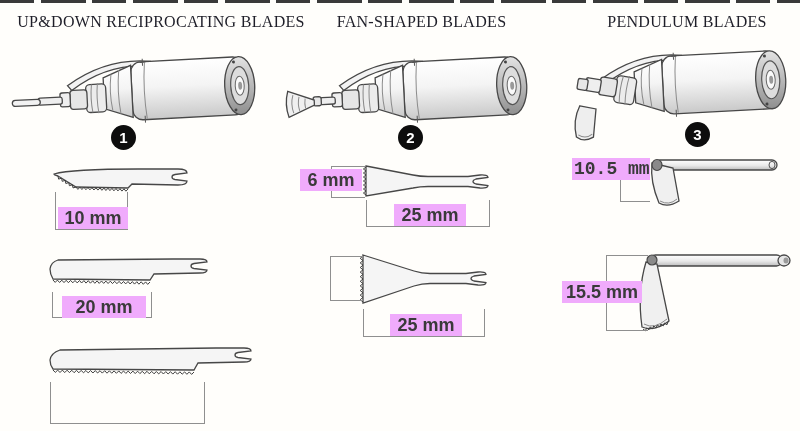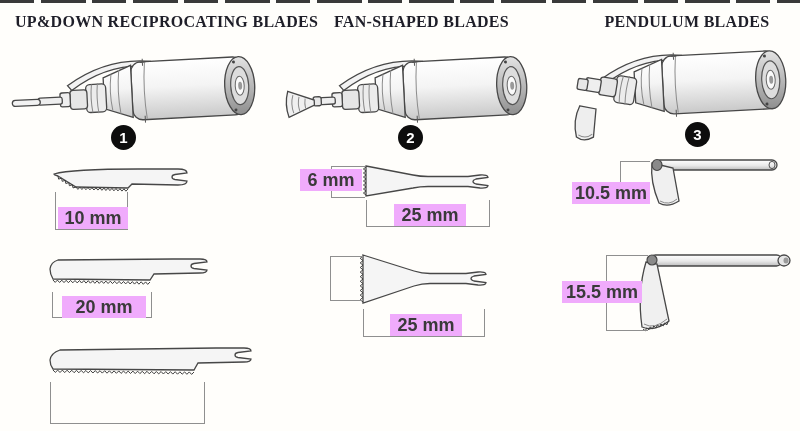--- a/index.html
+++ b/index.html
@@ -6,21 +6,21 @@
   #stage{
     position:relative;width:800px;height:431px;background:#fffefb;
     font-family:"Liberation Sans",sans-serif;overflow:hidden;
   }
   #top-strip{
     position:absolute;left:0;top:0;width:800px;height:3px;
     background:repeating-linear-gradient(90deg,#3a3a3a 0 34px,rgba(58,58,58,0) 34px 41px,#3a3a3a 41px 86px,rgba(58,58,58,0) 86px 92px);
   }
   .col-title{
     position:absolute;top:12px;height:20px;line-height:20px;
-    font-family:"Liberation Serif",serif;font-weight:700;font-size:16px;
+    font-family:"Liberation Serif",serif;font-weight:400;font-size:16px;
     color:#1e1e28;letter-spacing:.3px;text-align:center;white-space:nowrap;
   }
   .badge{
     position:absolute;width:25px;height:25px;border-radius:50%;
     background:#0d0d0d;color:#ffffff;display:flex;align-items:center;justify-content:center;
     font-size:15px;font-weight:700;
   }
   .bk{position:absolute;box-sizing:border-box;}
   .bk-u{border-left:1.4px solid #8f8f8f;border-right:1.4px solid #8f8f8f;border-bottom:1.4px solid #8f8f8f;}
   .bk-c{border-left:1.4px solid #8f8f8f;border-top:1.4px solid #8f8f8f;border-bottom:1.4px solid #8f8f8f;}
@@ -179,21 +179,21 @@
   <div class="badge" style="left:685px;top:122px;">3</div>
 
   <svg style="left:640px;top:154px;" width="145" height="56" viewBox="0 0 145 56">
     <rect class="outl" x="15" y="6" width="122" height="10" rx="5" fill="url(#grod)"></rect>
     <ellipse cx="132" cy="11" rx="3" ry="3.6" fill="none" stroke="#555" stroke-width="1"></ellipse>
     <path class="outl" d="M12,9 L33,14 L39,47 Q28,54 19,49 Q10,28 12,9 Z" fill="#f0f0f0"></path>
     <path d="M20,47 Q29,52 37,45" class="ln" stroke="#666"></path>
     <ellipse cx="17" cy="11" rx="5" ry="5.5" fill="#8a8a8a" stroke="#474747" stroke-width="1.2"></ellipse>
   </svg>
   <div class="bk bk-c" style="left:620px;top:161px;width:30px;height:41px;"></div>
-  <div class="mlabel" style="left:572px;top:182px;width:74px;">10.5 mm</div>
+  <div class="mlabel" style="left:572px;top:158px;width:74px;font-family:Liberation Mono, monospace;">10.5 mm</div>
 
   <svg style="left:638px;top:252px;" width="158" height="84" viewBox="0 0 158 84">
     <rect class="outl" x="12" y="3" width="132" height="11" rx="5.5" fill="url(#grod)"></rect>
     <ellipse class="outl" cx="146" cy="8.5" rx="6" ry="5.5" fill="#e6e6e6"></ellipse>
     <ellipse cx="148" cy="8.5" rx="2.5" ry="3" fill="#9a9a9a"></ellipse>
     <path class="outl" d="M8,10 L19,12 L31,69 Q17,80 4,75 Q-1,40 8,10 Z" fill="#f0f0f0"></path>
     <path d="M6,72 Q16,78 29,67" class="ln" stroke="#666"></path>
     <path fill="none" stroke="#3f3f3f" stroke-width="1" d="M5 77 L7.4 78.8 L8.6 76.0 L11.0 77.8 L12.1 75.0 L14.6 76.8 L15.7 74.0 L18.1 75.8 L19.3 73.0 L21.7 74.8 L22.9 72.0 L25.3 73.8 L26.4 71.0 L28.9 72.8 L30.0 70.0"></path>
     <ellipse cx="14" cy="8" rx="5" ry="5" fill="#8a8a8a" stroke="#474747" stroke-width="1.2"></ellipse>
   </svg>

